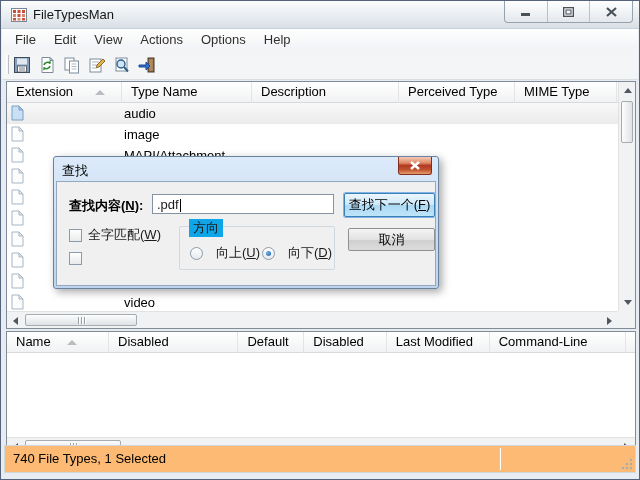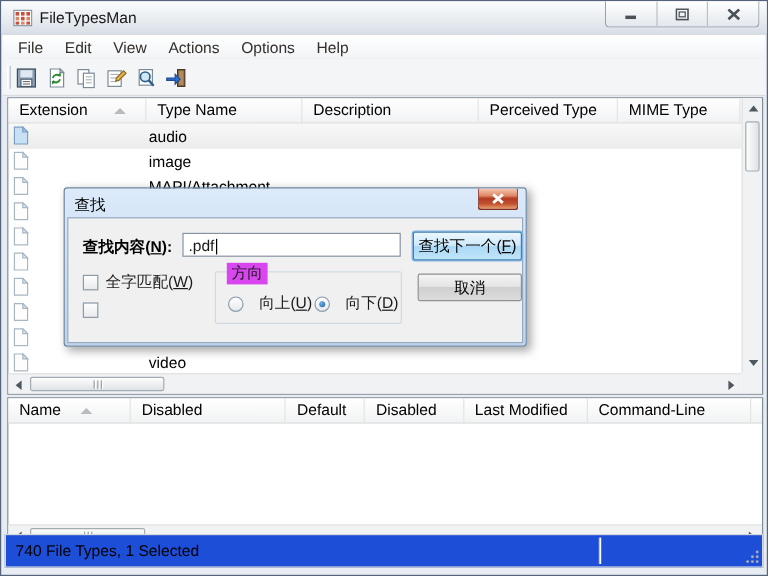--- a/index.html
+++ b/index.html
@@ -74,21 +74,21 @@
   .arr-rt { width:0;height:0;border-top:4px solid transparent;border-bottom:4px solid transparent;border-left:5px solid #50585f; }
   .sb-thumb-v { position:absolute; left:2px; right:2px; top:19px; height:42px;
     background:linear-gradient(90deg,#fdfdfd,#dfe2e5); border:1px solid #a3abb3; border-radius:2px; }
   .sb-thumb-h { position:absolute; top:2px; bottom:2px;
     background:linear-gradient(#fdfdfd,#dfe2e5); border:1px solid #a3abb3; border-radius:2px;
     display:flex; align-items:center; justify-content:center; gap:2px; }
   .grip-line { width:1px; height:7px; background:#9aa1a8; box-shadow:1px 0 0 #fff; }
   .sb-corner { position:absolute; right:0; bottom:0; width:17px; height:17px; background:#f1f2f4; }
   
   .statusbar { position:absolute; left:3px; right:3px; top:444px; height:28px;
-    background:#1d4ed8; border:1px solid #d4d7da; }
+    background:#fdba74; border:1px solid #d4d7da; }
   .status-text { position:absolute; left:8px; top:5px; font-size:13px; color:#000; }
   .status-divider { position:absolute; left:494px; top:2px; bottom:2px; width:1px;
     background:#c9ccd0; box-shadow:1px 0 0 #fdfdfd; }
   .resize-grip { position:absolute; right:2px; bottom:2px; }
   
   .dialog { position:absolute; left:52px; top:155px; width:386px; height:133px;
     background:linear-gradient(#dceafa,#bdd4ec); border:1px solid #68829f; border-radius:3px;
     box-shadow:3px 3px 8px rgba(0,0,0,.35); z-index:10; }
   .dlg-title { position:absolute; left:8px; top:5px; font-size:13px; color:#000; }
   .dlg-close { position:absolute; top:0; right:6px; width:34px; height:18px;
@@ -106,21 +106,21 @@
   .btn { position:absolute; font-size:13px; text-align:center; color:#000;
     background:linear-gradient(#f4f4f4,#e2e2e2 50%,#cfcfcf 50%,#dcdcdc);
     border:1px solid #8e9091; border-radius:2px; }
   .btn-default { background:linear-gradient(#ecf6fd,#cbe8fb 50%,#a9d9f5 50%,#bfe4f9);
     border:1px solid #3c7fb1; box-shadow:0 0 0 1px #7eb4ea; }
   .checkrow { position:absolute; display:flex; align-items:center; gap:6px; }
   .checkbox { width:13px; height:13px; background:linear-gradient(#fefefe,#e8eaec);
     border:1px solid #8b9bab; }
   .groupbox { position:absolute; left:122px; top:44px; width:156px; height:44px;
     border:1px solid #cfd9e2; border-radius:2px; }
-  .group-legend { position:absolute; top:-8px; left:9px; background:#d946ef;
+  .group-legend { position:absolute; top:-8px; left:9px; background:#0ea5e9;
     padding:0 4px; font-size:13px; }
   .radiorow { position:absolute; top:17px; display:flex; align-items:center; gap:13px; }
   .radio { width:13px; height:13px; border-radius:50%;
     background:linear-gradient(#fefefe,#e6e9ec); border:1px solid #8b9bab;
     display:flex; align-items:center; justify-content:center; }
   .radio-dot { width:5px; height:5px; border-radius:50%;
     background:radial-gradient(circle at 35% 35%,#6db2e8,#1e5d9e); }
 </style>
 </head>
 <body>

